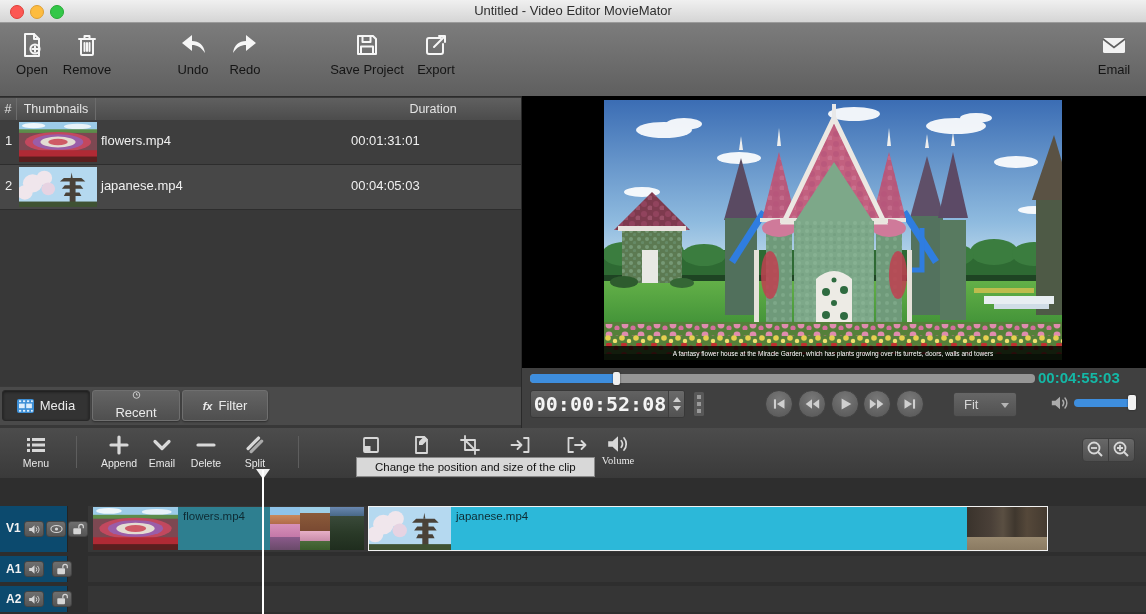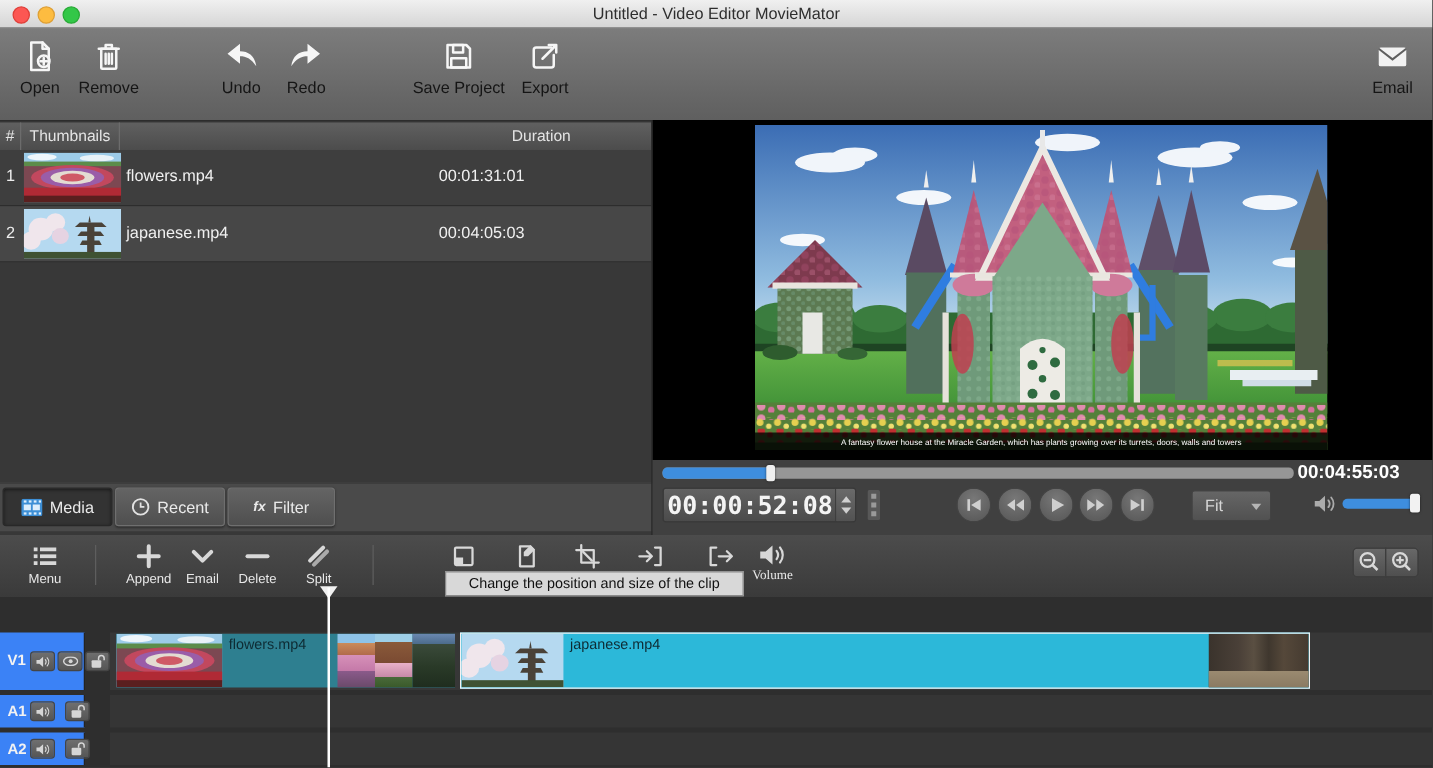--- a/index.html
+++ b/index.html
@@ -53,21 +53,21 @@
   
   #preview-panel{left:522px;top:96px;width:624px;height:272px;background:#000;}
   #preview-video{left:82px;top:4px;width:458px;height:260px;}
 
   
   #player-bar{left:522px;top:368px;width:624px;height:60px;background:#404040;}
   #seek-track{left:8px;top:6px;width:505px;height:9px;background:#969696;border-radius:4px;}
   #seek-fill{left:0;top:0;width:86px;height:9px;background:#3e8ede;border-radius:4px 0 0 4px;}
   #seek-handle{left:83px;top:-2px;width:7px;height:13px;background:#efefef;border-radius:2px;
     box-shadow:0 0 2px rgba(0,0,0,.6);}
-  #total-dur{left:516px;top:1px;width:104px;color:#ffffff;font-size:15px;font-weight:bold;}
+  #total-dur{left:516px;top:1px;width:104px;color:#14b8a6;font-size:15px;font-weight:bold;}
   #timecode-box{left:8px;top:22px;width:155px;height:28px;border:1px solid #383838;
     border-radius:3px;background:linear-gradient(#626262,#4b4b4b);box-sizing:border-box;}
   #timecode-val{left:0;top:1px;width:138px;text-align:center;
     font-family:"DejaVu Sans Mono",monospace;font-weight:bold;font-size:20px;color:#f4f4f4;}
   #timecode-spin{right:0;top:0;width:15px;height:26px;border-left:1px solid #3e3e3e;
     background:linear-gradient(#6a6a6a,#525252);border-radius:0 2px 2px 0;}
   .spin-up{left:4px;top:6px;width:0;height:0;border-left:4px solid transparent;
     border-right:4px solid transparent;border-bottom:5px solid #cfcfcf;}
   .spin-dn{left:4px;top:15px;width:0;height:0;border-left:4px solid transparent;
     border-right:4px solid transparent;border-top:5px solid #cfcfcf;}
@@ -104,21 +104,21 @@
   
   #timeline{left:0;top:478px;width:1146px;height:136px;background:#2e2e2e;}
   #ruler{left:88px;top:0;width:1058px;height:27px;
     background-image:repeating-linear-gradient(90deg,#6e6e6e 0 1px,transparent 1px 34px);
     background-size:100% 6px;background-position:0 21px;background-repeat:no-repeat;}
   .ruler-label{position:absolute;top:7px;font-size:10px;color:#cfcfcf;white-space:nowrap;}
   .trk-row{position:absolute;left:88px;width:1058px;background:#373737;}
   #row-v1{top:28px;height:46px;}
   #row-a1{top:78px;height:26px;background:#353535;}
   #row-a2{top:108px;height:26px;background:#353535;}
-  .trk-hdr{position:absolute;left:0;width:68px;background:#3b82f6;
+  .trk-hdr{position:absolute;left:0;width:68px;background:#0c4a6e;
     border-right:1px solid #232323;box-sizing:border-box;}
   #hdr-v1{top:28px;height:46px;}
   #hdr-a1{top:78px;height:26px;}
   #hdr-a2{top:108px;height:26px;}
   .trk-name{position:absolute;left:6px;color:#f2f2f2;font-size:12px;font-weight:bold;}
   .trk-btn{position:absolute;width:20px;height:16px;border-radius:3px;
     background:linear-gradient(#6f6f6f,#555);border:1px solid #454545;box-sizing:border-box;
     color:#d6d6d6;display:flex;align-items:center;justify-content:center;}
 
   .clip{position:absolute;overflow:hidden;}
@@ -286,21 +286,21 @@
         <rect x="2" y="10.9" width="2.2" height="1.8"></rect>
           <rect x="6" y="10.9" width="2.2" height="1.8"></rect>
         <rect x="10" y="10.9" width="2.2" height="1.8"></rect>
           <rect x="14" y="10.9" width="1.8" height="1.8"></rect>
         <rect x="2" y="4.6" width="5.7" height="4.6"></rect>
           <rect x="9.2" y="4.6" width="5.7" height="4.6"></rect>
       </g>
     </svg>
     <span>Media</span>
   </div>
-  <div class="tab raised" style="left:92px;width:88px;">
+  <div class="tab raised" style="left:92px;width:88px;flex-direction:column;">
     <svg width="15" height="15" viewBox="0 0 15 15">
       <circle cx="7.5" cy="7.5" r="6.2" fill="none" stroke="#e2e2e2" stroke-width="1.5"></circle>
       <path d="M7.5 4 v3.5 h3" stroke="#e2e2e2" stroke-width="1.4" fill="none"></path>
     </svg>
     <span>Recent</span>
   </div>
   <div class="tab raised" style="left:182px;width:86px;">
     <span style="font-style:italic;font-weight:bold;font-size:11px;">fx</span>
     <span>Filter</span>
   </div>

